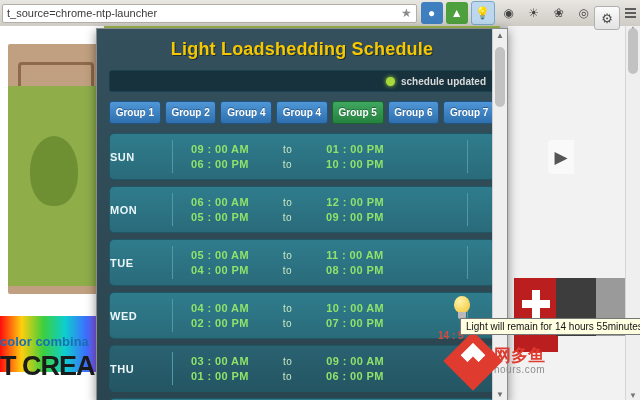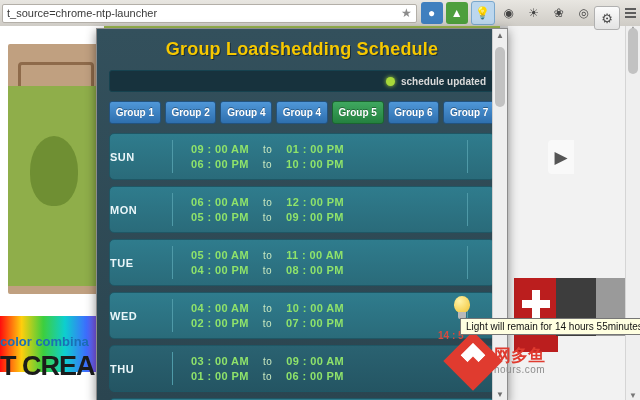--- a/index.html
+++ b/index.html
@@ -378,21 +378,21 @@
     justify-content: center;
     gap: 3px;
     padding-left: 18px;
   }
   .time-line {
     font-size: 11px;
     color: #8fe36a;
     font-weight: bold;
     display: flex;
     align-items: center;
-    gap: 14px;
+    gap: 34px;
     letter-spacing: 0.4px;
   }
   .time-line .to {
     color: #c9e8c0;
     font-weight: normal;
     font-size: 10px;
   }
   .end-sep {
     width: 1px;
     height: 33px;
@@ -529,21 +529,21 @@
 
     <div class="scrollbar">
       <div class="up">▲</div>
       <div class="thumb"></div>
       <div class="down">▼</div>
     </div>
   </div>
 
   <div class="popup">
     <div class="popup-inner">
-      <div class="popup-title">Group Loadshedding Schedule</div>
+      <div class="popup-title">Light Loadshedding Schedule</div>
 
       <div class="effective-bar">
         <span class="status-right">
           <span class="status-dot"></span>
           <span class="status-text">schedule updated</span>
         </span>
       </div>
 
       <div class="groups">
         <div class="group-btn">Group 1</div>

